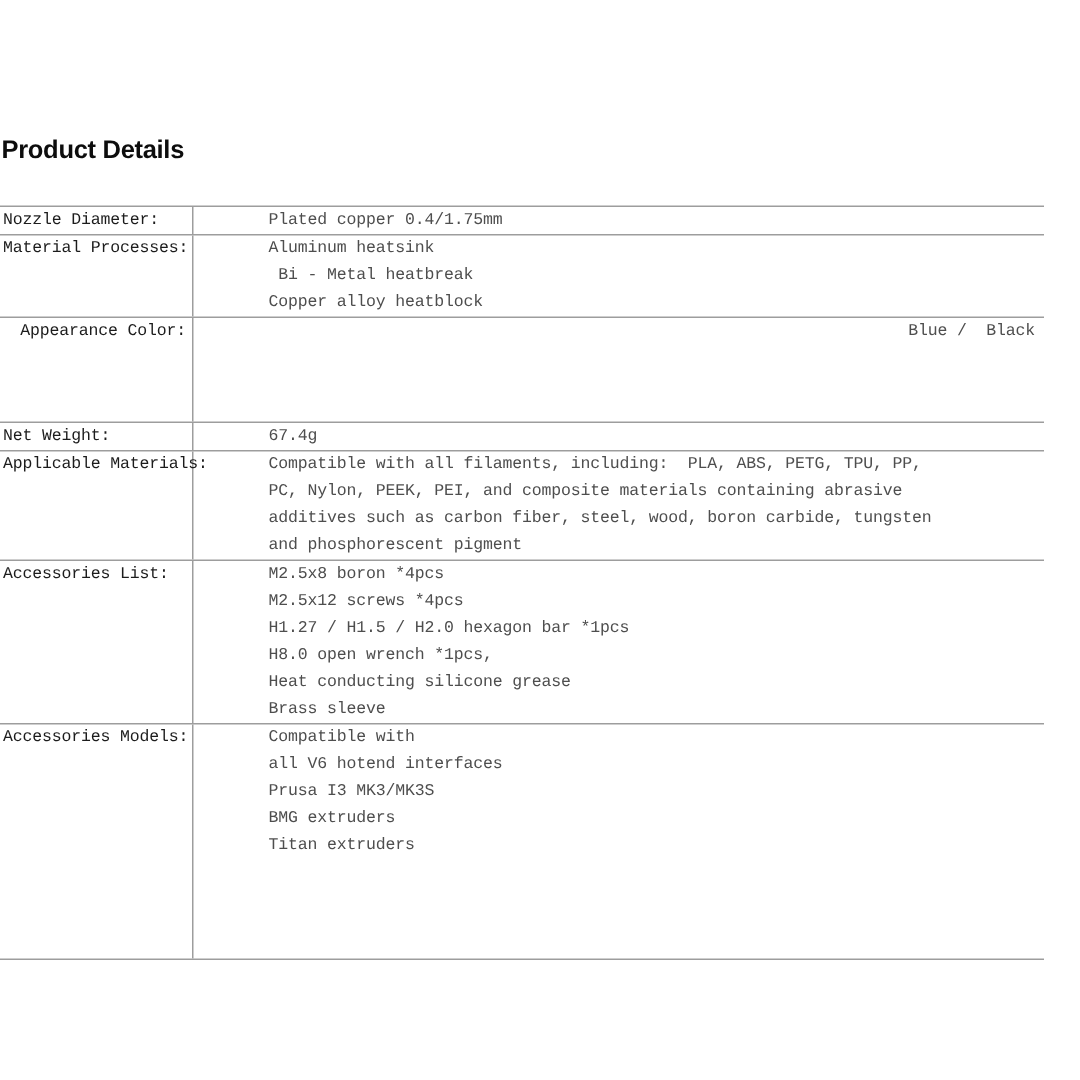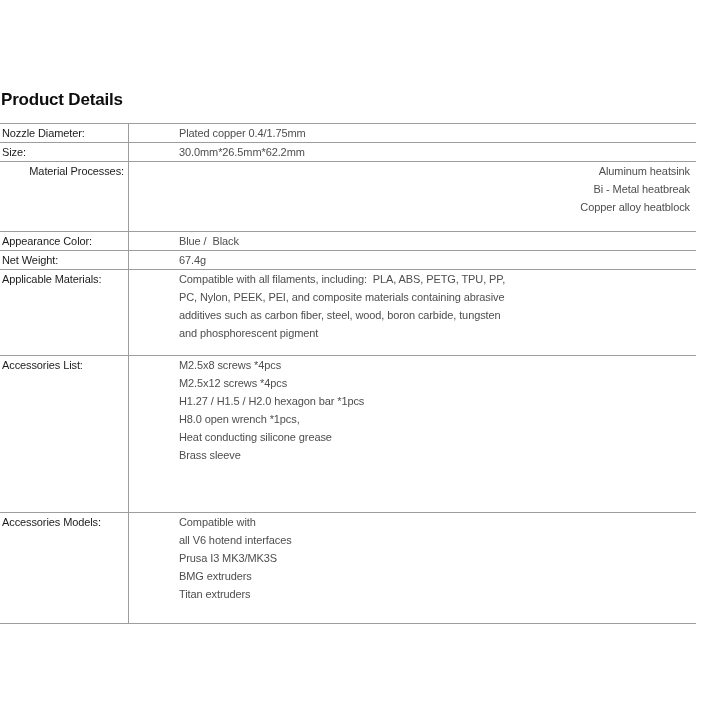--- a/index.html
+++ b/index.html
@@ -22,23 +22,24 @@
     position:absolute;
     left:1px;top:90px;
     font-size:17px;
     font-weight:700;
     letter-spacing:-0.2px;
     color:var(--title);
     white-space:pre;
   }
   .spec-table{
     position:absolute;
-    left:0;top:123px;
+    left:0;top:137px;
     width:696px;
     border-top:1px solid var(--rule);
+    font-family:Liberation Mono, monospace;
   }
   .row{
     display:grid;
     grid-template-columns:129px 1fr;
     border-bottom:1px solid var(--rule);
   }
   
   .row:nth-child(1){min-height:18px;}
   .row:nth-child(2){min-height:17px;}
   .row:nth-child(3){min-height:69px;text-align:right;}
@@ -74,26 +75,20 @@
 <div class="page">
   <h2 class="title">Product Details</h2>
   <div class="spec-table" id="spec-table">
   <div class="row">
     <div class="cell label">Nozzle Diameter:</div>
     <div class="cell value">
           <div class="value-line">Plated copper 0.4/1.75mm</div>
         </div>
   </div>
 
-  <div class="row">
-    <div class="cell label">Size:</div>
-    <div class="cell value">
-          <div class="value-line">30.0mm*26.5mm*62.2mm</div>
-        </div>
-  </div>
 
   <div class="row">
     <div class="cell label">Material Processes:</div>
     <div class="cell value">
           <div class="value-line">Aluminum heatsink</div>
           <div class="value-line"> Bi - Metal heatbreak</div>
           <div class="value-line">Copper alloy heatblock</div>
         </div>
   </div>
 
@@ -117,21 +112,21 @@
           <div class="value-line">Compatible with all filaments, including:  PLA, ABS, PETG, TPU, PP,</div>
           <div class="value-line">PC, Nylon, PEEK, PEI, and composite materials containing abrasive</div>
           <div class="value-line">additives such as carbon fiber, steel, wood, boron carbide, tungsten</div>
           <div class="value-line">and phosphorescent pigment</div>
         </div>
   </div>
 
   <div class="row">
     <div class="cell label">Accessories List:</div>
     <div class="cell value">
-          <div class="value-line">M2.5x8 screws *4pcs</div>
+          <div class="value-line">M2.5x8 boron *4pcs</div>
           <div class="value-line">M2.5x12 screws *4pcs</div>
           <div class="value-line">H1.27 / H1.5 / H2.0 hexagon bar *1pcs</div>
           <div class="value-line">H8.0 open wrench *1pcs,</div>
           <div class="value-line">Heat conducting silicone grease</div>
           <div class="value-line">Brass sleeve</div>
         </div>
   </div>
 
   <div class="row">
     <div class="cell label">Accessories Models:</div>

